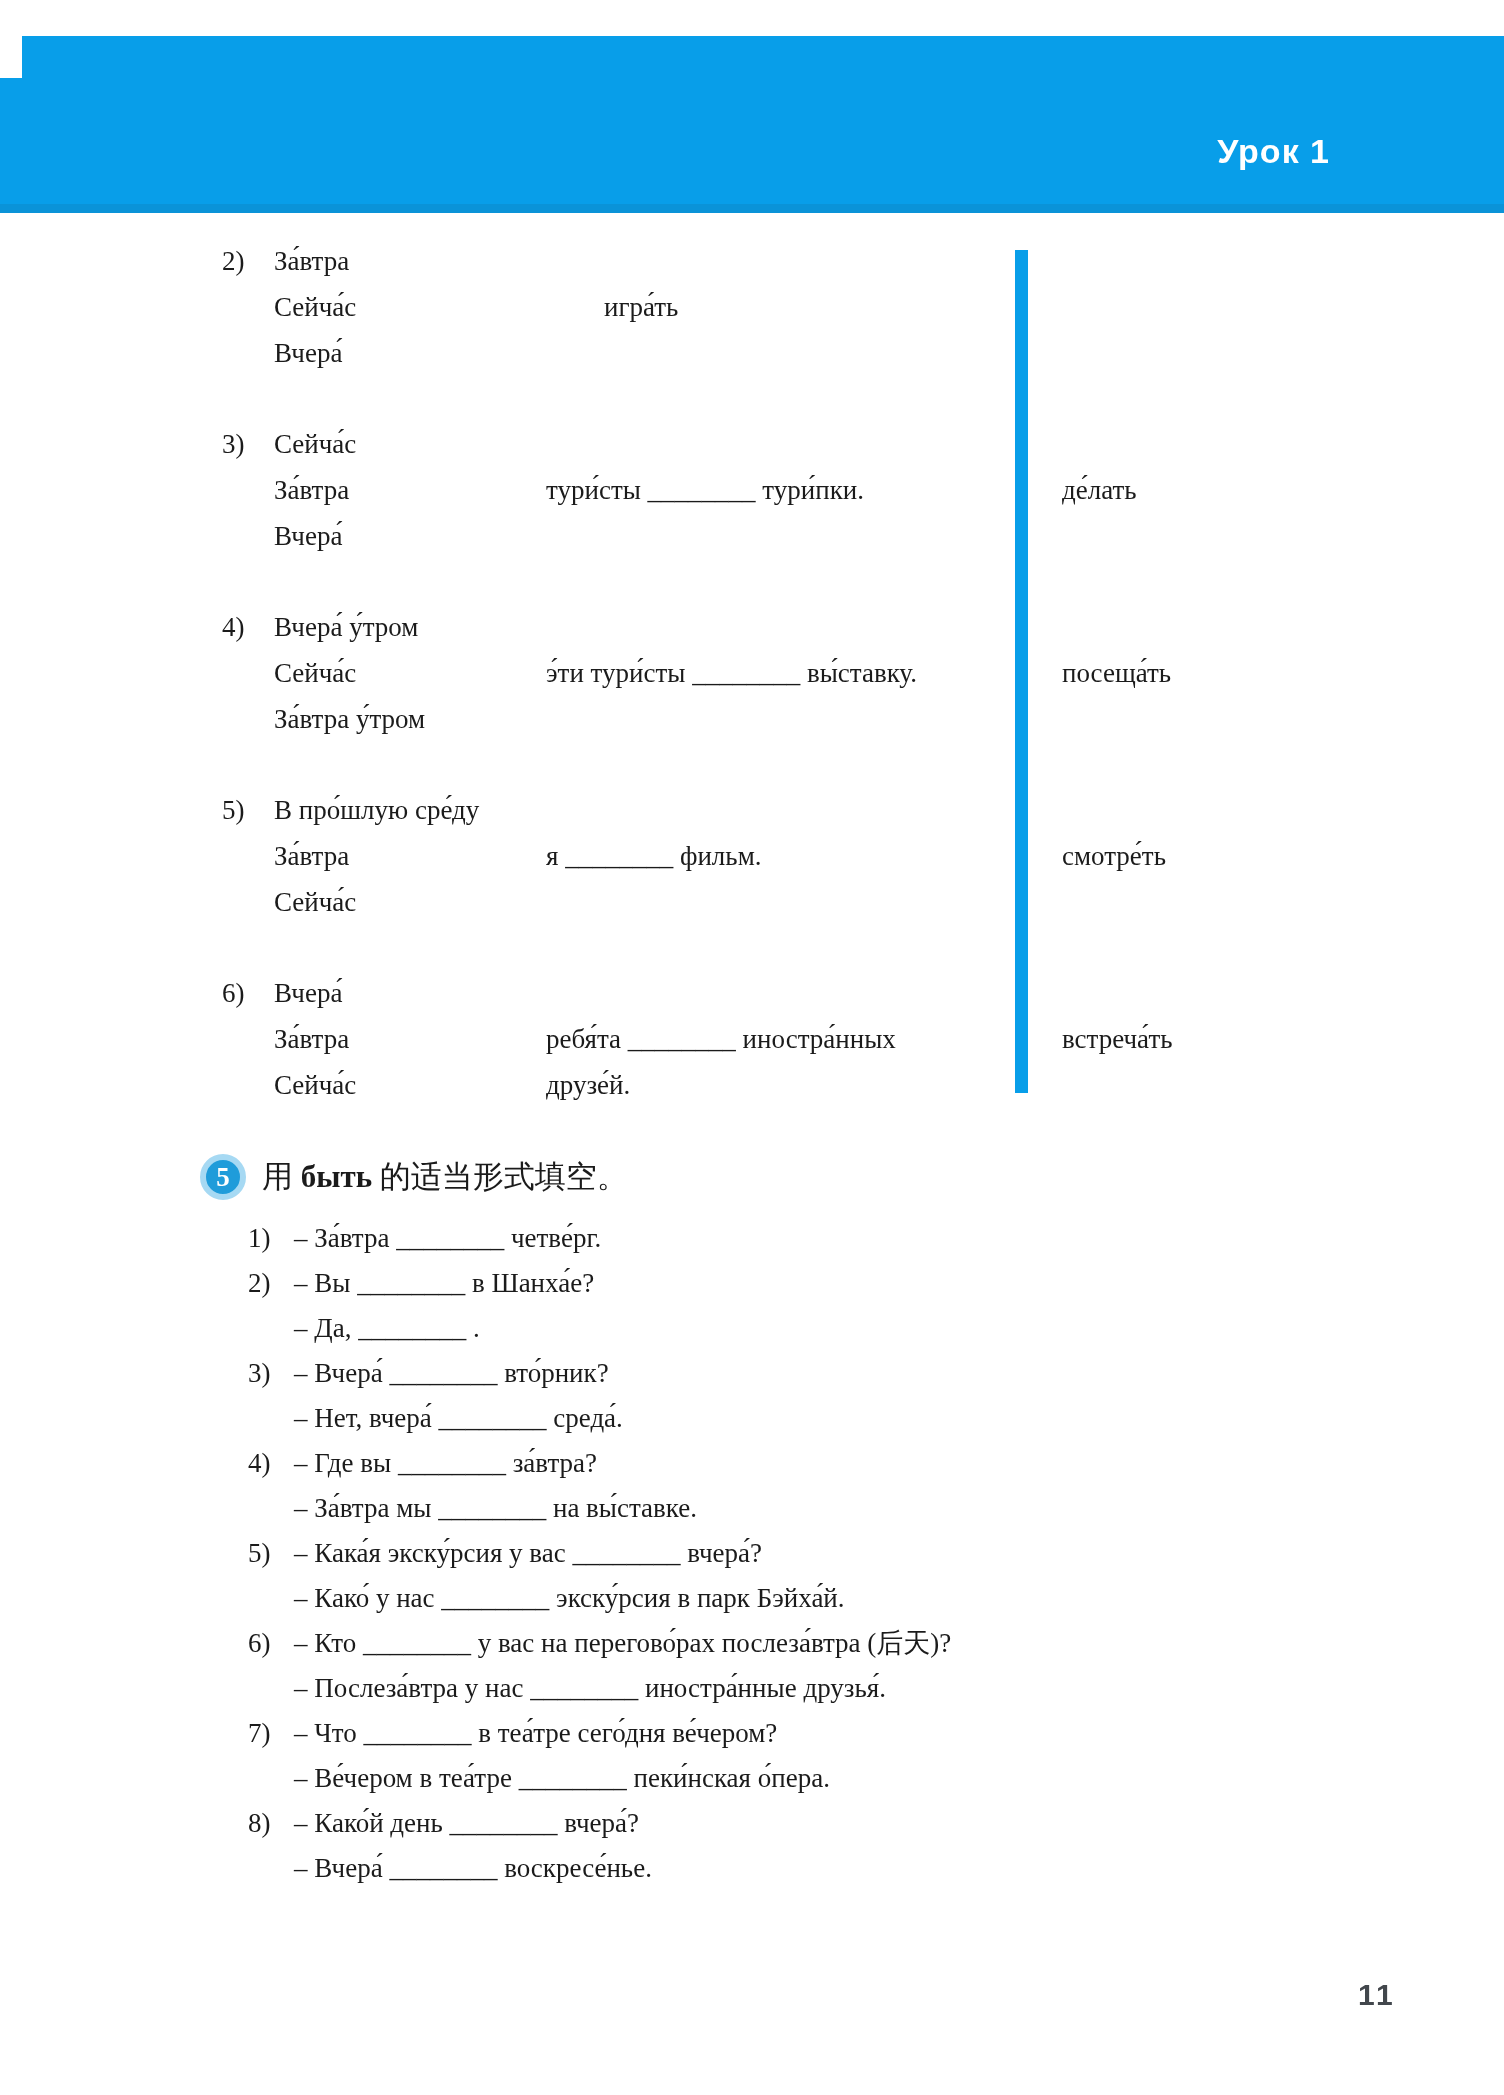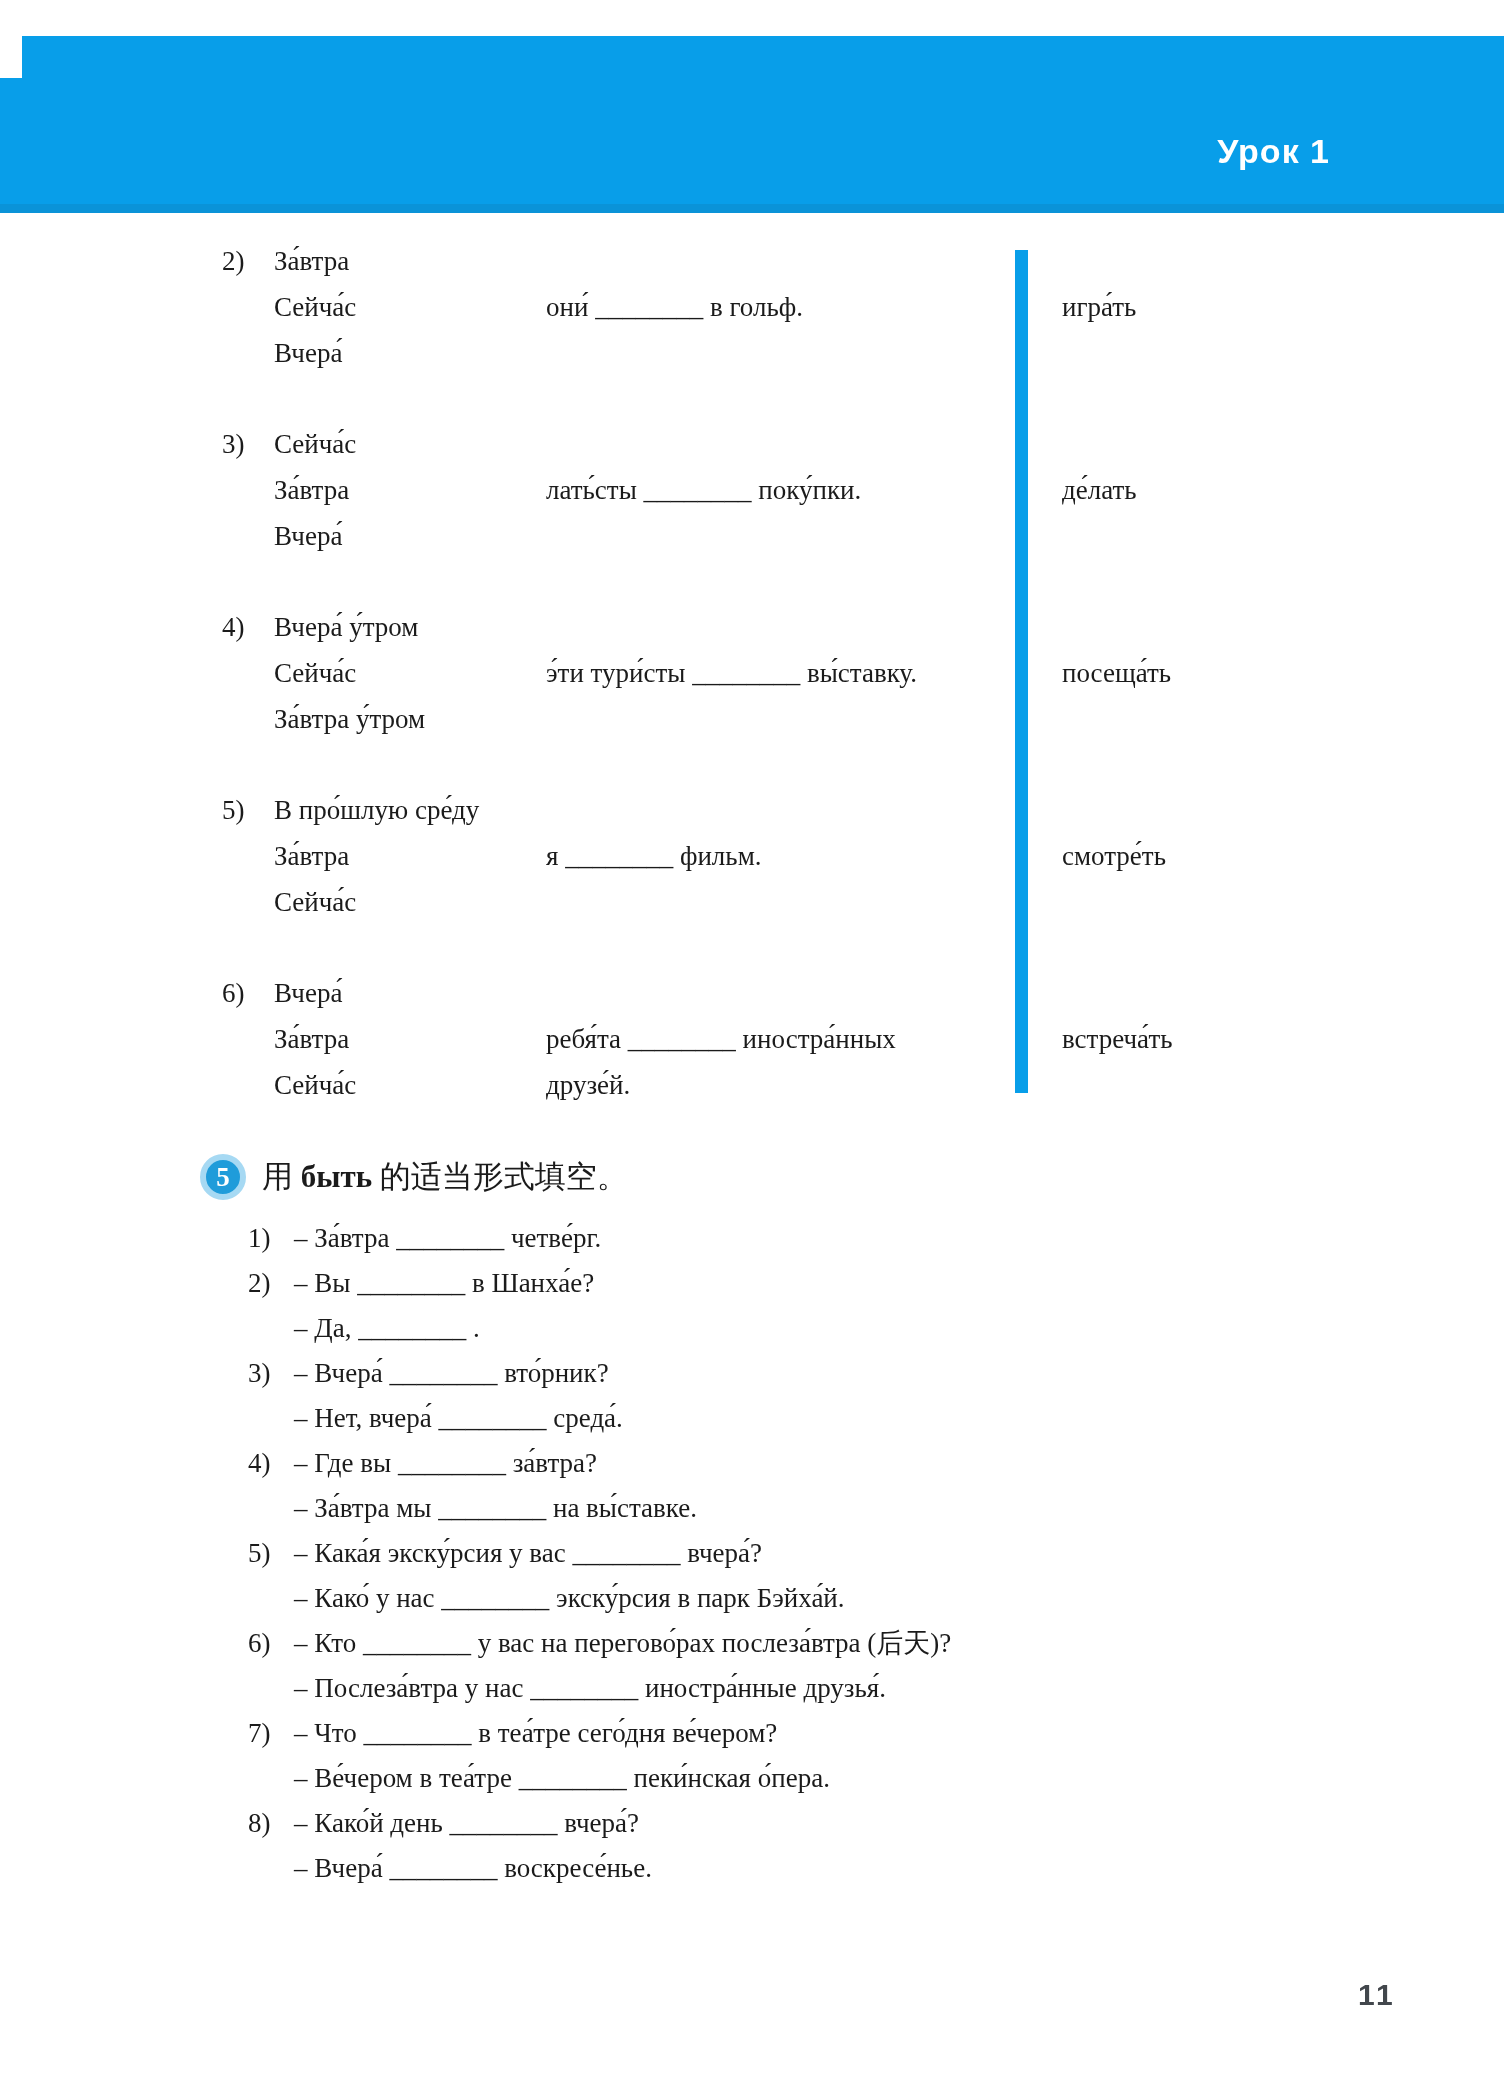--- a/index.html
+++ b/index.html
@@ -66,43 +66,38 @@
 
     <div class="ex4-item">
       <div>
           <div class="line">2)</div>
         </div>
       <div>
         <div class="line">За́втра</div>
         <div class="line">Сейча́с</div>
         <div class="line">Вчера́</div>
       </div>
-      <div>
-        <div class="line"></div>
-        <div class="line">они́ ________ в гольф.</div>
-        <div class="line"></div>
-      </div>
       <div class="verb-col">
         <div class="line"></div>
         <div class="line">игра́ть</div>
       </div>
     </div>
 
     <div class="ex4-item">
       <div>
           <div class="line">3)</div>
         </div>
       <div>
         <div class="line">Сейча́с</div>
         <div class="line">За́втра</div>
         <div class="line">Вчера́</div>
       </div>
       <div>
         <div class="line"></div>
-        <div class="line">лать́сты ________ поку́пки.</div>
+        <div class="line">тури́сты ________ тури́пки.</div>
         <div class="line"></div>
       </div>
       <div class="verb-col">
         <div class="line"></div>
         <div class="line">де́лать</div>
       </div>
     </div>
 
     <div class="ex4-item">
       <div>

